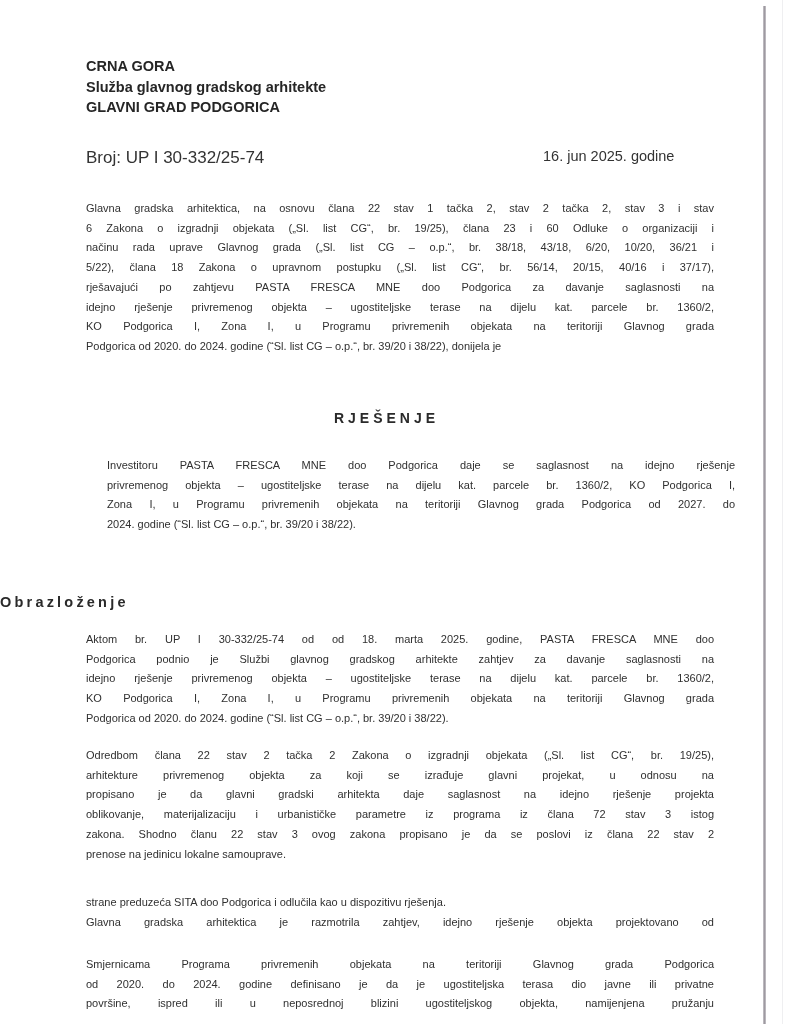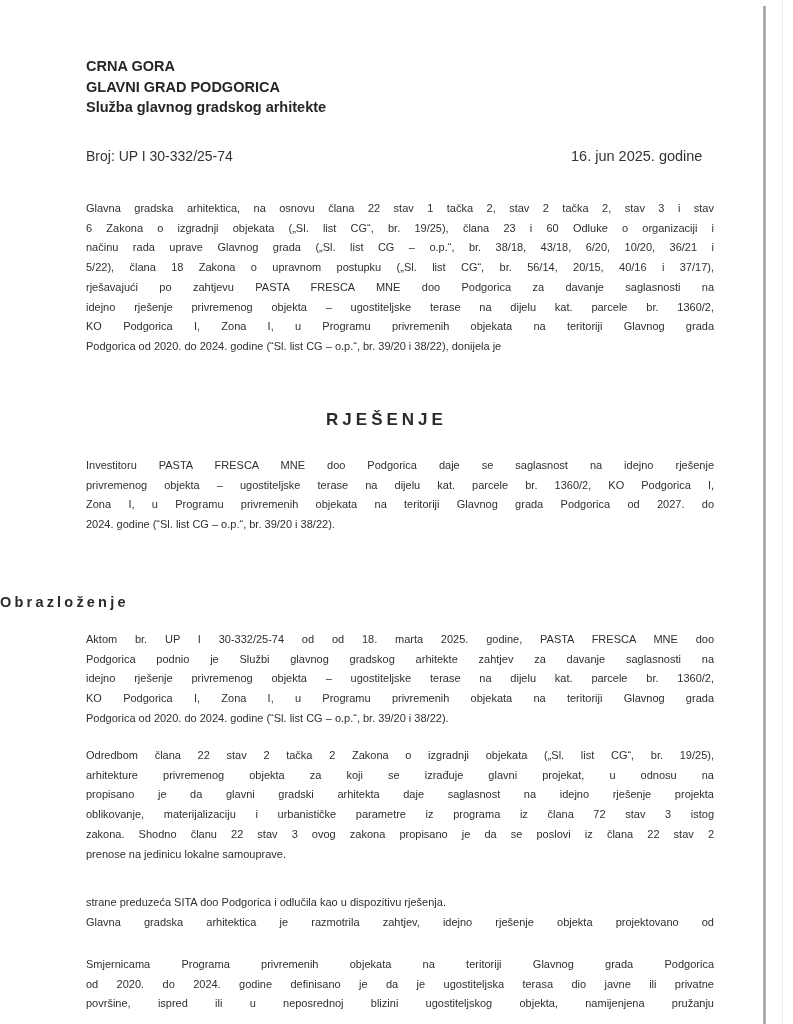--- a/index.html
+++ b/index.html
@@ -44,32 +44,31 @@
       font-size: 14.5px;
       line-height: 20.5px;
       font-weight: bold;
       color: #262626;
     }
     .header div { white-space: nowrap; }
     .meta-left {
       position: absolute;
       left: 86px;
       top: 148px;
-      font-size: 14px;
+      font-size: 17px;
       color: #333;
       white-space: nowrap;
     }
     .meta-right {
       position: absolute;
       left: 543px;
       top: 148px;
       font-size: 14.5px;
       color: #333;
       white-space: nowrap;
-      margin-left: 28px;
     }
     .para {
       position: absolute;
       left: 86px;
       width: 628px;
       font-size: 11px;
       line-height: 19.7px;
       color: #303030;
       text-align: justify;
     }
@@ -81,21 +80,21 @@
     }
     .para .ln.last {
       text-align-last: left;
     }
     .heading-resenje {
       position: absolute;
       left: 0;
       width: 793px;
       top: 410px;
       text-align: center;
-      font-size: 17px;
+      font-size: 14px;
       font-weight: bold;
       letter-spacing: 4px;
       color: #2a2a2a;
       padding-right: 20px;
       box-sizing: border-box;
     }
     .heading-obr {
       position: absolute;
       left: 0;
       width: 793px;
@@ -112,41 +111,41 @@
 </head>
 <body>
 
 <div class="page">
 
   <div class="edge-line-dark"></div>
   <div class="edge-line-light"></div>
 
   <div class="header">
     <div>CRNA GORA</div>
+    <div>Služba glavnog gradskog arhitekte</div>
     <div>GLAVNI GRAD PODGORICA</div>
-    <div>Služba glavnog gradskog arhitekte</div>
   </div>
 
   <div class="meta-left">Broj: UP I 30-332/25-74</div>
   <div class="meta-right">16. jun 2025. godine</div>
 
   <div class="para" style="top:199px;">
     <span class="ln">Glavna gradska arhitektica, na osnovu člana 22 stav 1 tačka 2, stav 2 tačka 2, stav 3 i stav</span>
     <span class="ln">6 Zakona o izgradnji objekata („Sl. list CG“, br. 19/25), člana 23 i 60 Odluke o organizaciji i</span>
     <span class="ln">načinu rada uprave Glavnog grada („Sl. list CG – o.p.“, br. 38/18, 43/18, 6/20, 10/20, 36/21 i</span>
     <span class="ln">5/22), člana 18 Zakona o upravnom postupku („Sl. list CG“, br. 56/14, 20/15, 40/16 i 37/17),</span>
     <span class="ln">rješavajući po zahtjevu PASTA FRESCA MNE doo Podgorica za davanje saglasnosti na</span>
     <span class="ln">idejno rješenje privremenog objekta – ugostiteljske terase na dijelu kat. parcele br. 1360/2,</span>
     <span class="ln">KO Podgorica I, Zona I, u Programu privremenih objekata na teritoriji Glavnog grada</span>
     <span class="ln last">Podgorica od 2020. do 2024. godine (“Sl. list CG – o.p.“, br. 39/20 i 38/22), donijela je</span>
   </div>
 
   <div class="heading-resenje">RJEŠENJE</div>
 
-  <div class="para" style="top:456px;">
+  <div class="para" style="top:456px;margin-left:21px;">
     <span class="ln">Investitoru PASTA FRESCA MNE doo Podgorica daje se saglasnost na idejno rješenje</span>
     <span class="ln">privremenog objekta – ugostiteljske terase na dijelu kat. parcele br. 1360/2, KO Podgorica I,</span>
     <span class="ln">Zona I, u Programu privremenih objekata na teritoriji Glavnog grada Podgorica od 2027. do</span>
     <span class="ln last">2024. godine (“Sl. list CG – o.p.“, br. 39/20 i 38/22).</span>
   </div>
 
   <div class="heading-obr">Obrazloženje</div>
 
   <div class="para" style="top:630px;">
     <span class="ln">Aktom br. UP I 30-332/25-74 od od 18. marta 2025. godine, PASTA FRESCA MNE doo</span>

